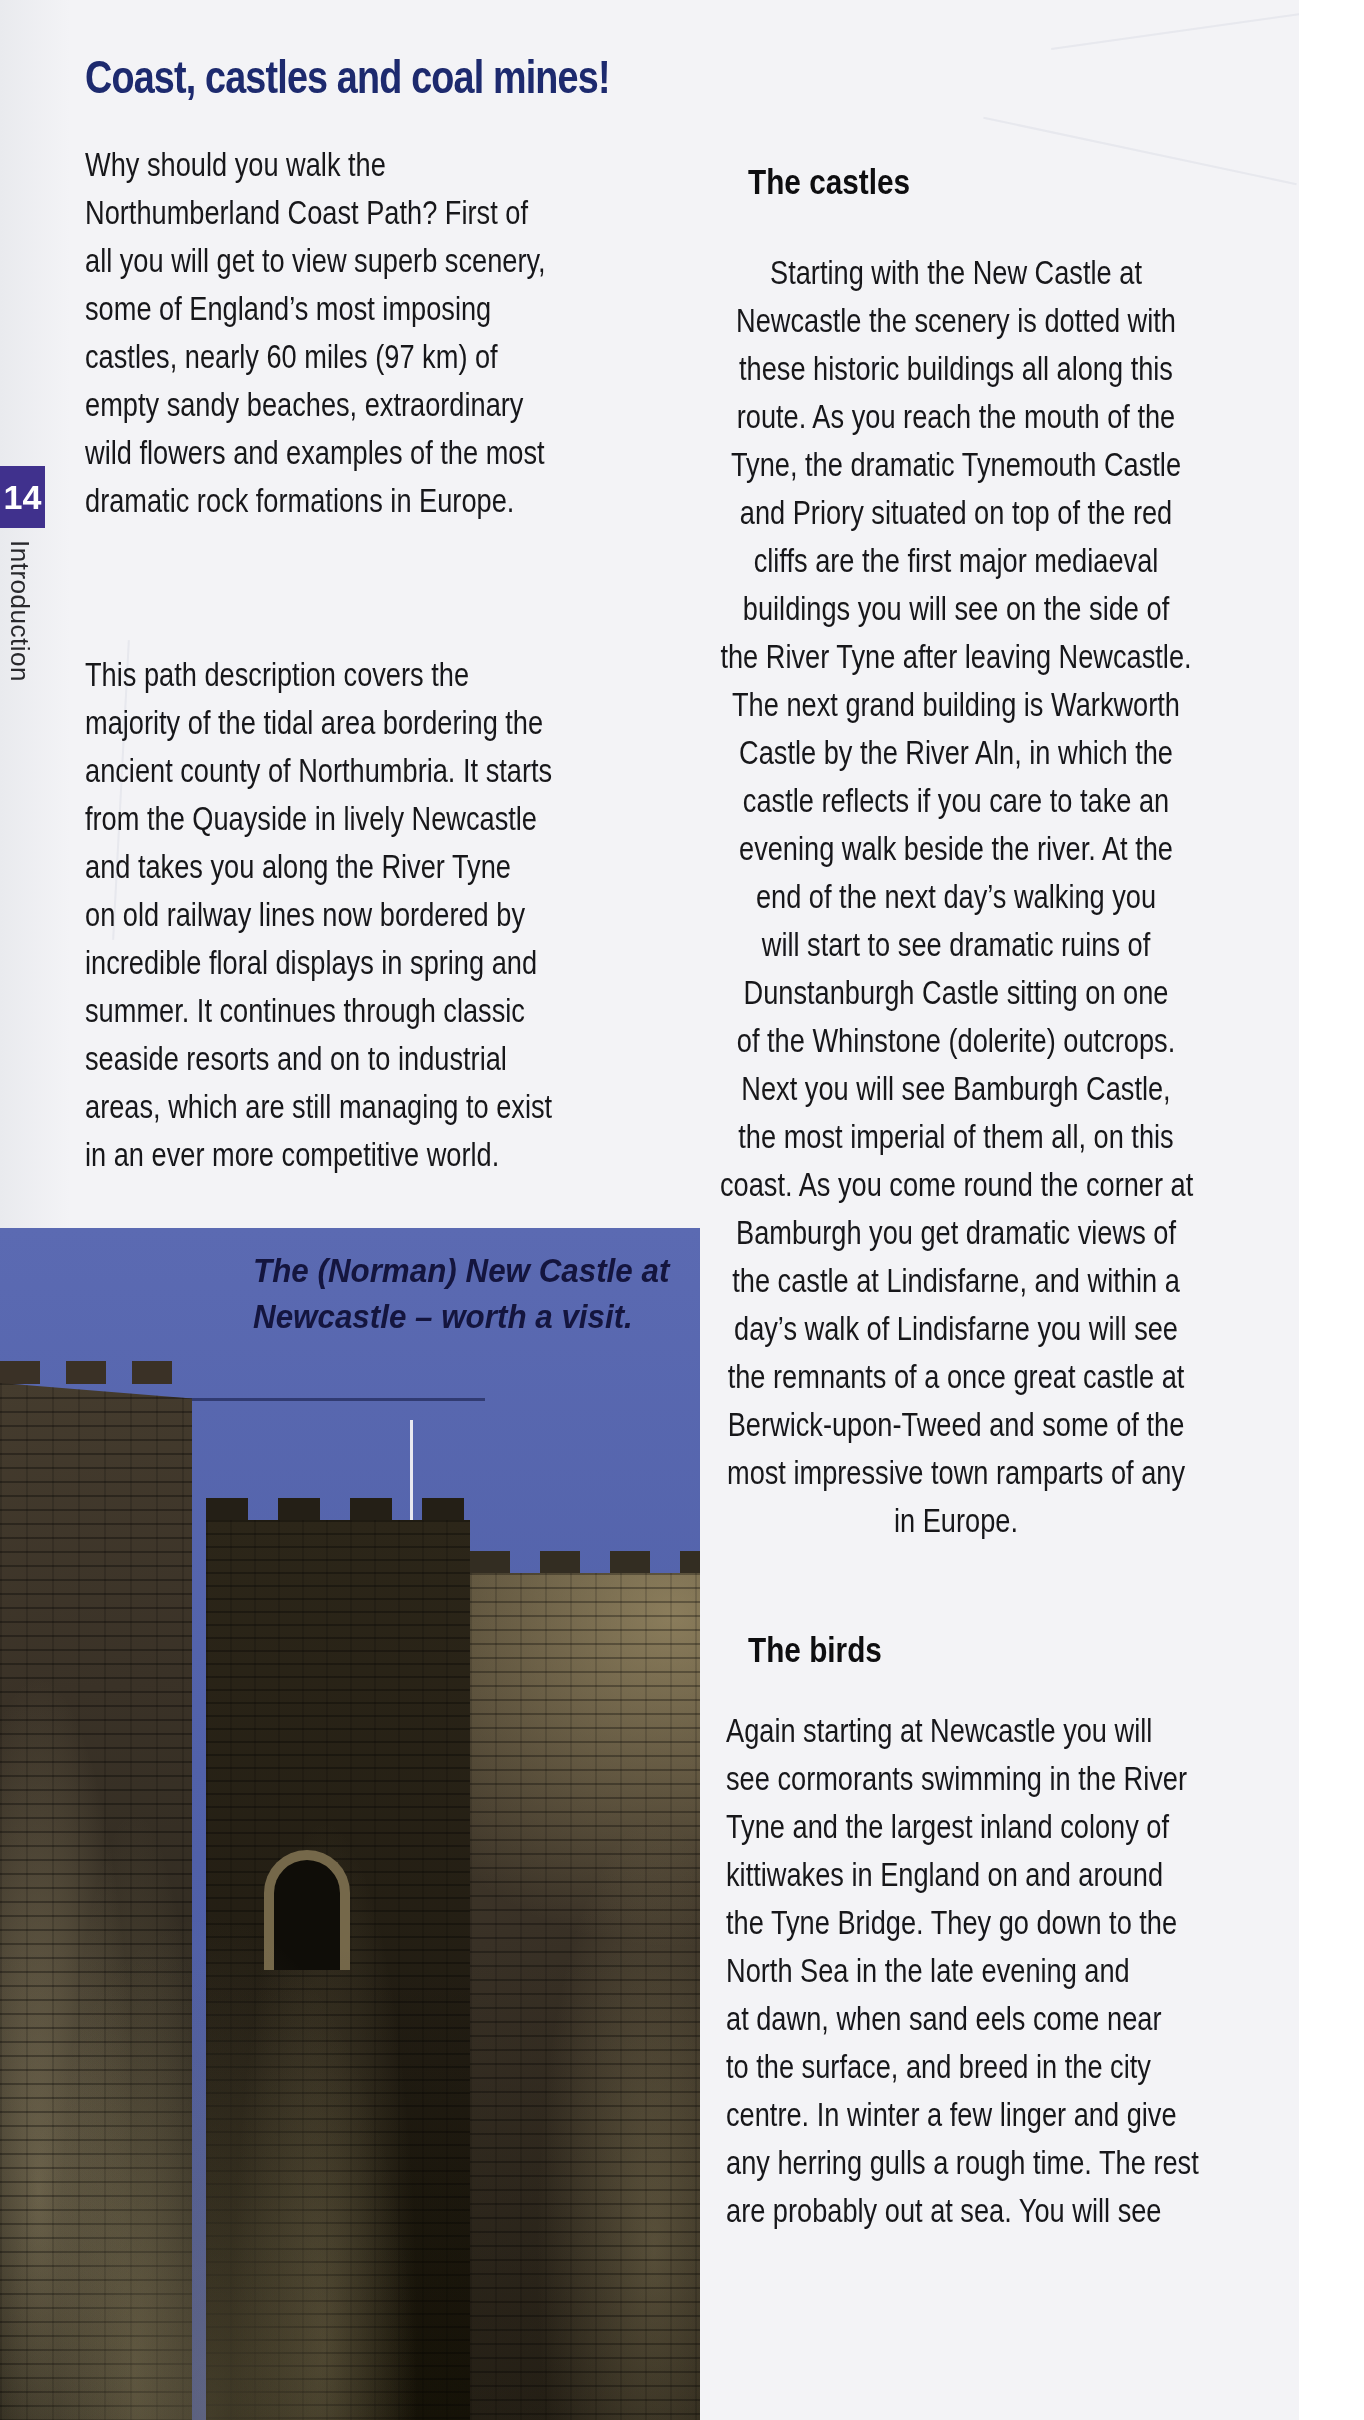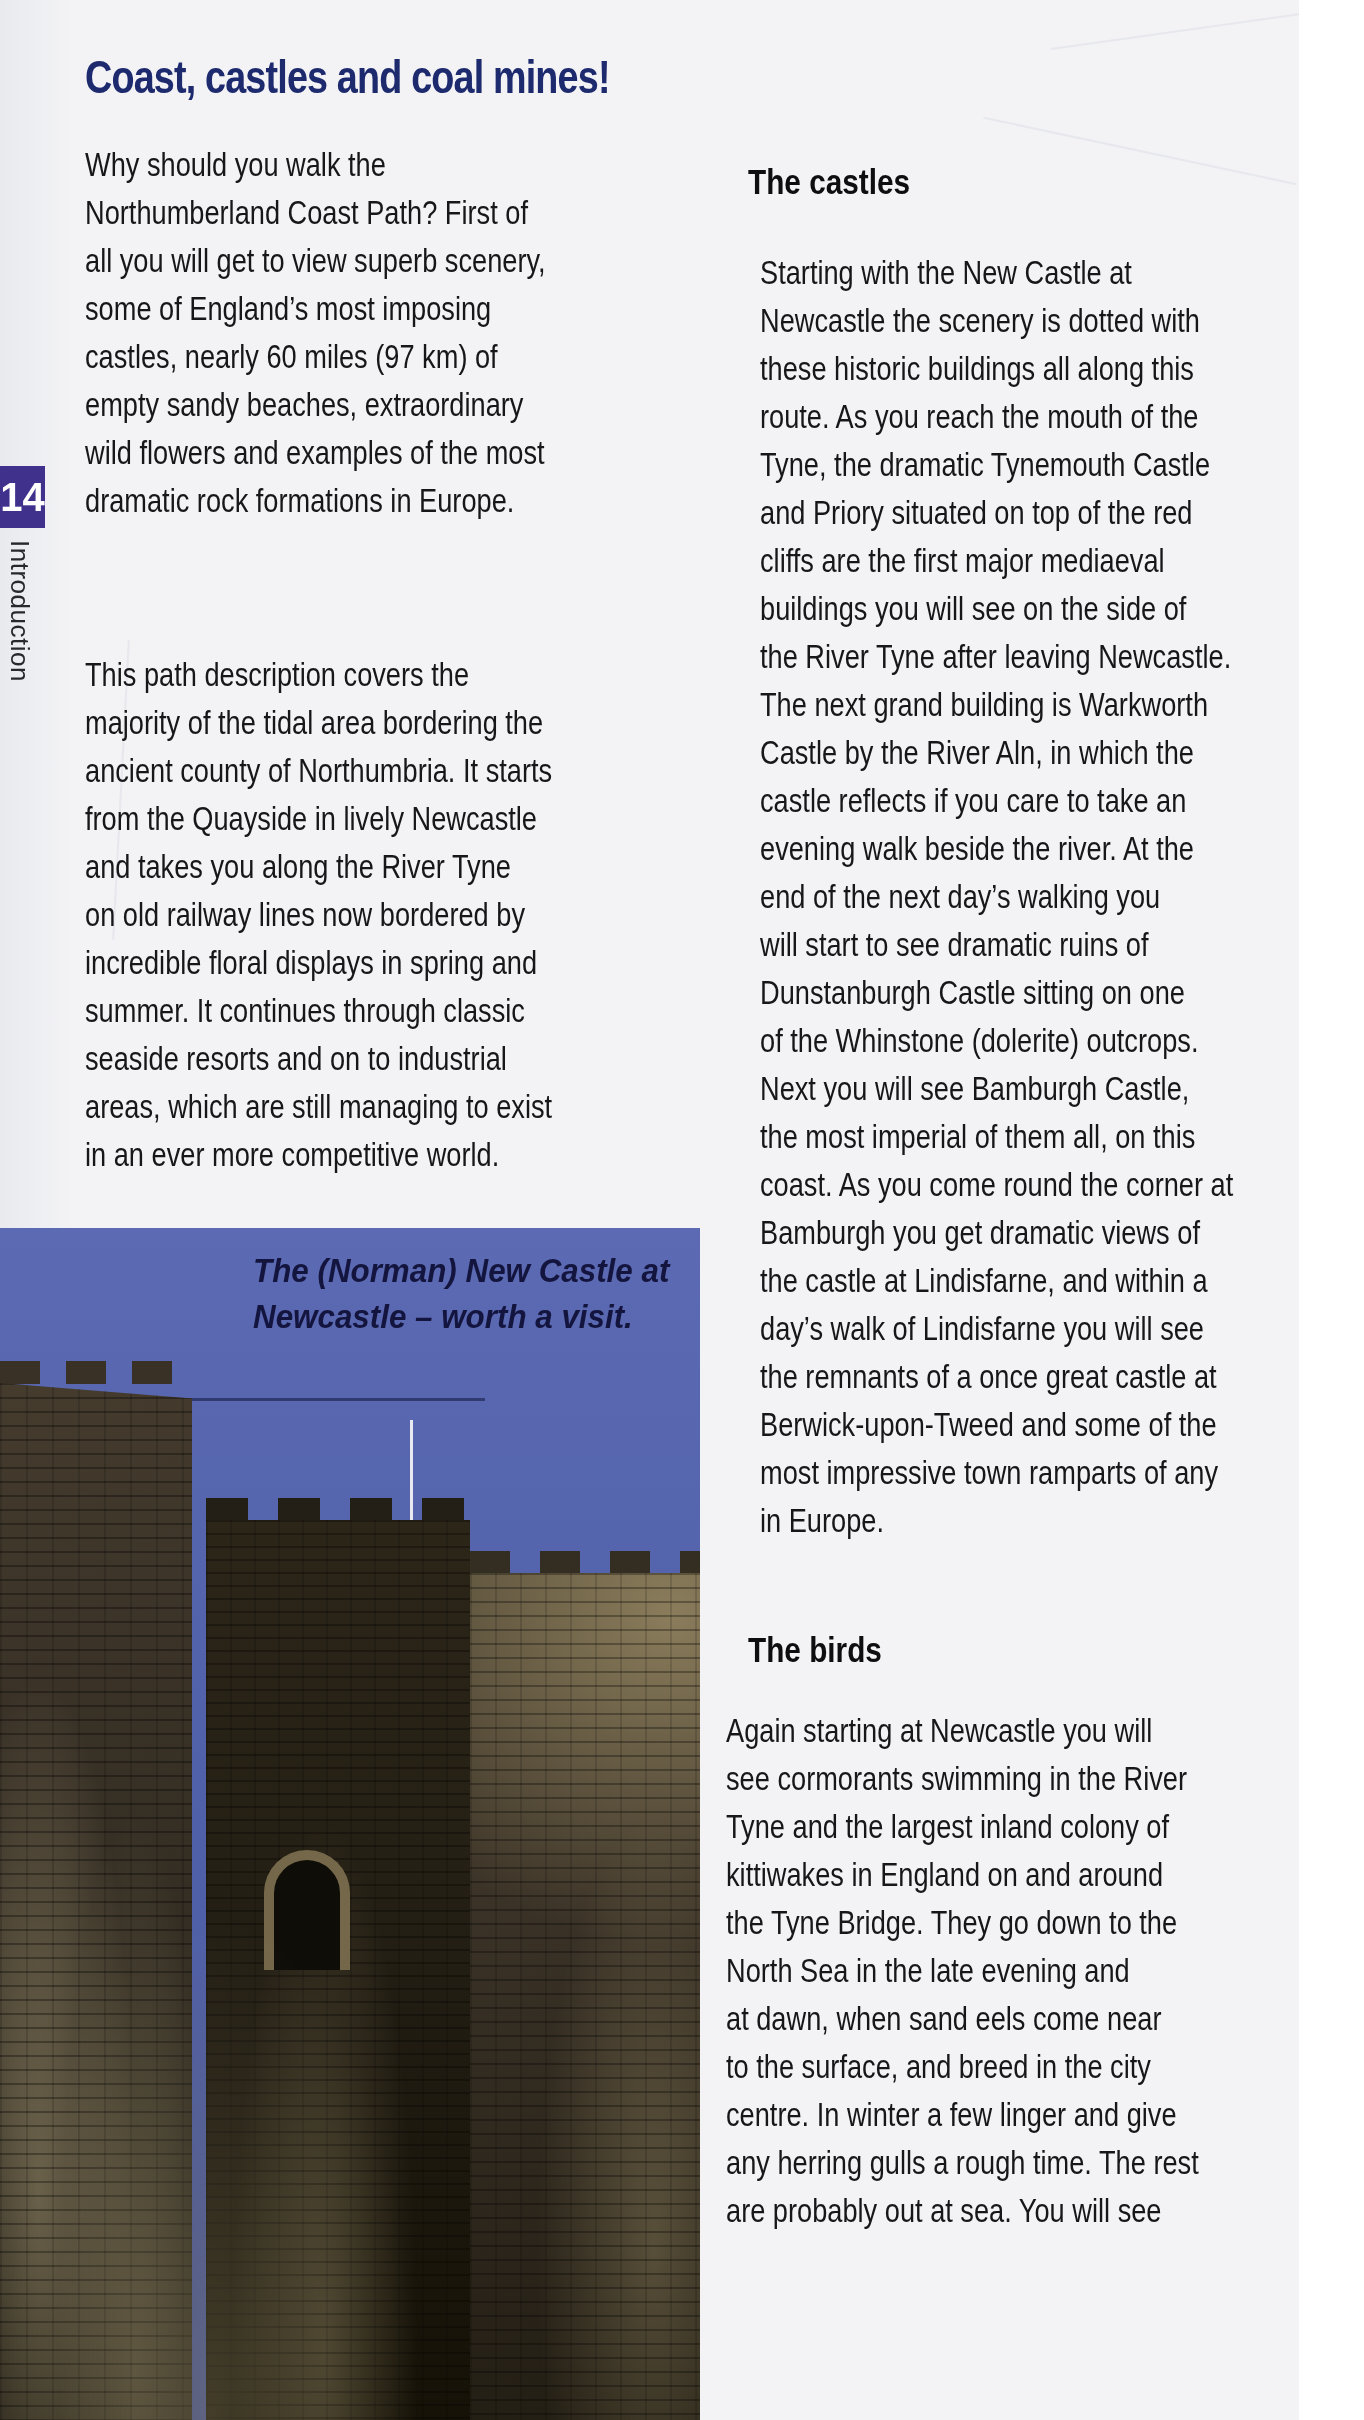--- a/index.html
+++ b/index.html
@@ -24,21 +24,21 @@
   .tline{white-space:nowrap;transform:scaleX(.8);transform-origin:0 0;}
   .heading{
     position:absolute;font-size:35px;font-weight:bold;color:#0e0e10;
     white-space:nowrap;transform:scaleX(.85);transform-origin:0 0;
   }
   
   .pagenum{
     position:absolute;left:0;top:466px;width:45px;height:62px;
     background:#40318d;color:#ffffff;
     display:flex;align-items:center;justify-content:center;
-    font-size:40px;font-weight:bold;
+    font-size:34px;font-weight:bold;
   }
   .side-label{
     position:absolute;left:4px;top:540px;
     writing-mode:vertical-rl;
     font-size:26px;color:#28282c;letter-spacing:.5px;
   }
   
   .photo{
     position:absolute;left:0;top:1228px;width:700px;height:1192px;
     background:linear-gradient(180deg,#5b6ab2 0%,#5161a9 45%,#4a5aa2 100%);
@@ -139,21 +139,21 @@
       <div class="tline">and takes you along the River Tyne</div>
       <div class="tline">on old railway lines now bordered by</div>
       <div class="tline">incredible floral displays in spring and</div>
       <div class="tline">summer. It continues through classic</div>
       <div class="tline">seaside resorts and on to industrial</div>
       <div class="tline">areas, which are still managing to exist</div>
       <div class="tline">in an ever more competitive world.</div>
     </div>
 
   <div class="heading" style="left:748px;top:162px;">The castles</div>
-  <div class="col" style="left:760px;top:248px;width:590px;">
+  <div class="col" style="left:720px;top:248px;width:590px;text-align:center;">
       <div class="tline">Starting with the New Castle at</div>
       <div class="tline">Newcastle the scenery is dotted with</div>
       <div class="tline">these historic buildings all along this</div>
       <div class="tline">route. As you reach the mouth of the</div>
       <div class="tline">Tyne, the dramatic Tynemouth Castle</div>
       <div class="tline">and Priory situated on top of the red</div>
       <div class="tline">cliffs are the first major mediaeval</div>
       <div class="tline">buildings you will see on the side of</div>
       <div class="tline">the River Tyne after leaving Newcastle.</div>
       <div class="tline">The next grand building is Warkworth</div>

